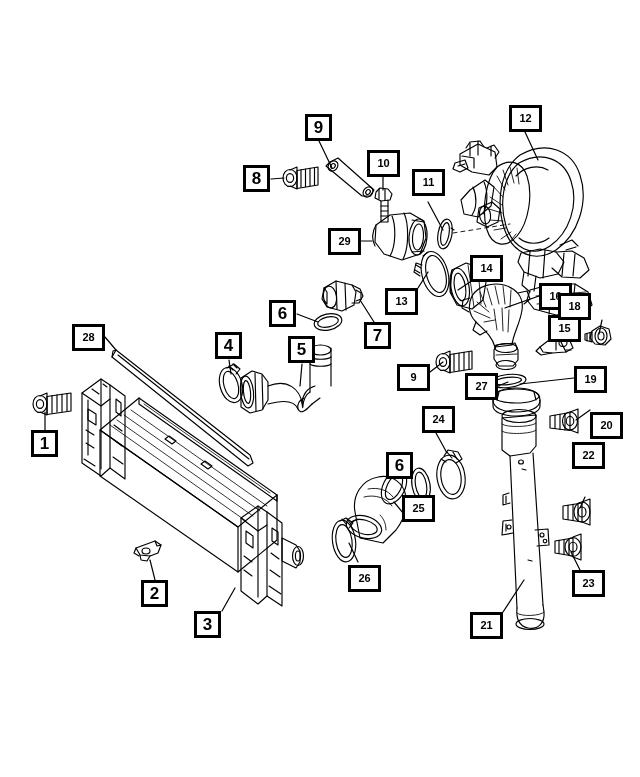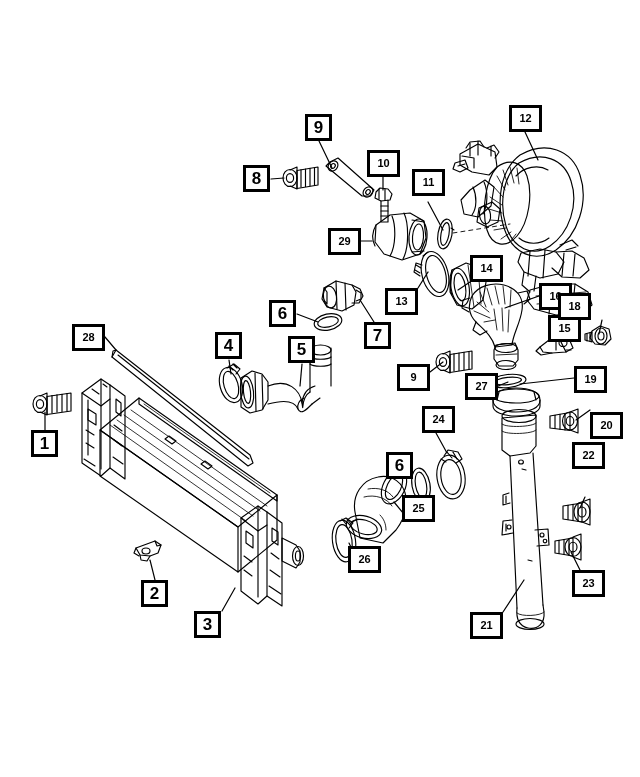--- a/index.html
+++ b/index.html
@@ -485,19 +485,19 @@
   <div class="callout cw" style="left:539px;top:283px">16</div>
   <div class="callout cw" style="left:548px;top:315px">15</div>
   <div class="callout cw" style="left:558px;top:293px">18</div>
   <div class="callout cw" style="left:574px;top:366px">19</div>
   <div class="callout cw" style="left:590px;top:412px">20</div>
   <div class="callout cw" style="left:470px;top:612px">21</div>
   <div class="callout cw" style="left:572px;top:442px">22</div>
   <div class="callout cw" style="left:572px;top:570px">23</div>
   <div class="callout cw" style="left:422px;top:406px">24</div>
   <div class="callout cw" style="left:402px;top:495px">25</div>
-  <div class="callout cw" style="left:348px;top:546px">26</div>
+  <div class="callout cw" style="left:348px;top:565px">26</div>
   <div class="callout cw" style="left:465px;top:373px">27</div>
   <div class="callout cw" style="left:72px;top:324px">28</div>
   <div class="callout cw" style="left:328px;top:228px">29</div>
   <div class="callout cs" style="left:386px;top:452px">6</div>
 
 </div>
 
 </body></html>

